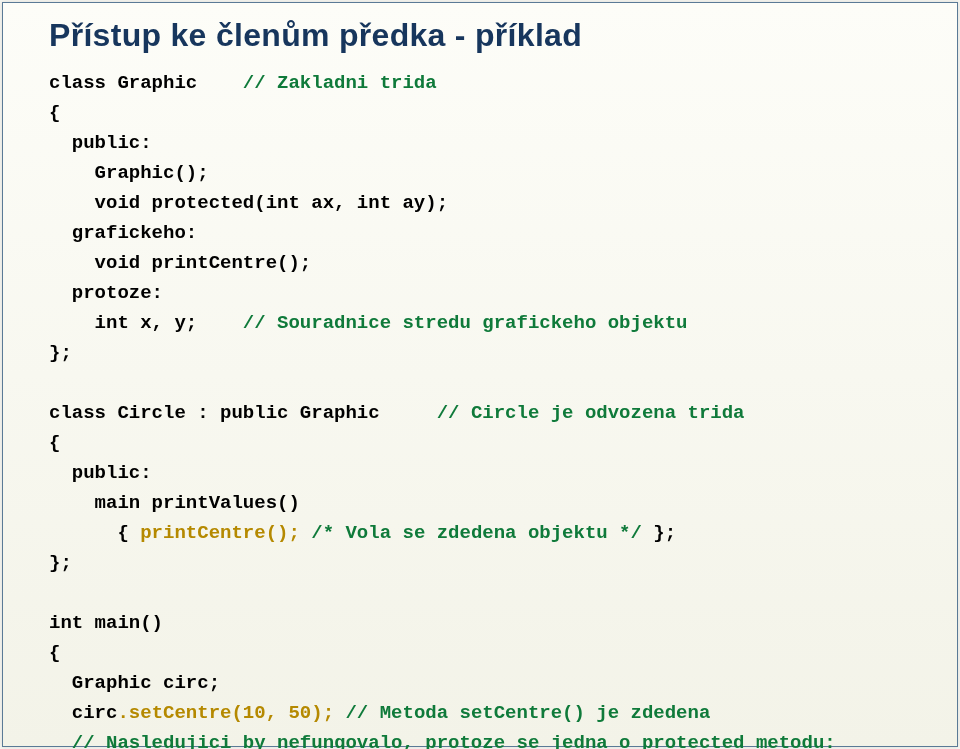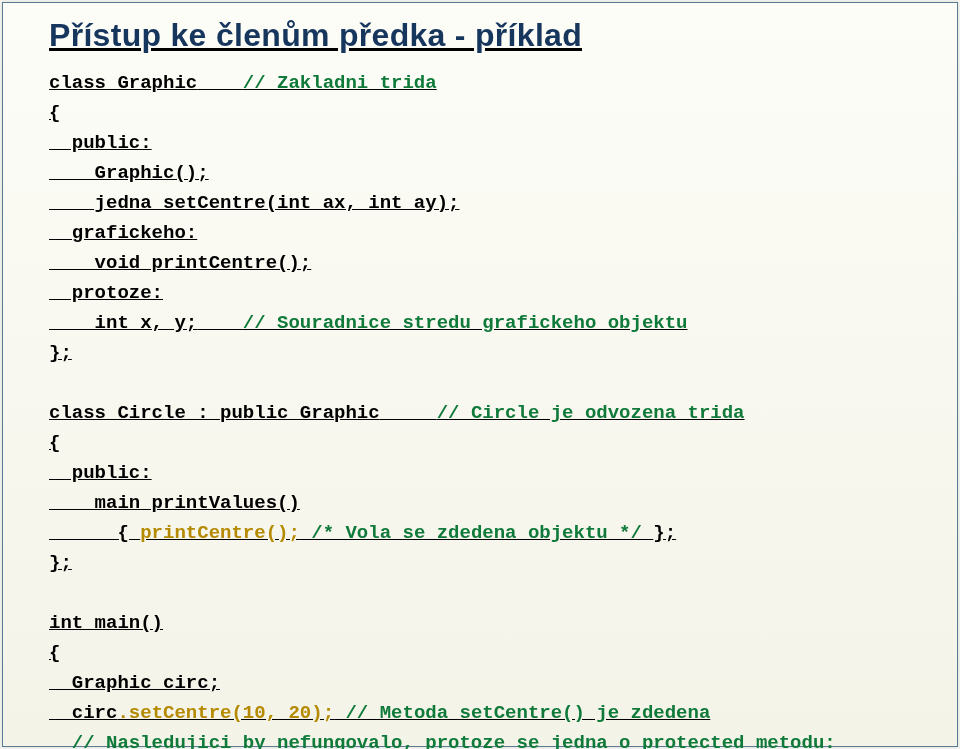--- a/index.html
+++ b/index.html
@@ -14,21 +14,20 @@
   .slide {
     width: 956px;
     height: 745px;
     margin: 2px;
     background: linear-gradient(to bottom, #fdfdf8 0%, #f3f3e8 100%);
     border: 1px solid #5a7a96;
     box-shadow: 0 0 4px rgba(0,0,0,0.1);
     box-sizing: border-box;
     padding: 14px 32px 18px 46px;
     position: relative;
-    text-decoration: underline;
   }
   .title {
     font-size: 32px;
     font-weight: bold;
     color: #17365d;
     margin: 0 0 14px 0;
     font-family: "Verdana", "Segoe UI", Arial, sans-serif;
     letter-spacing: 0.3px;
   }
   .code-block {
@@ -46,35 +45,35 @@
 </head>
 <body>
 
 <div class="slide">
   <h1 class="title">Přístup ke členům předka - příklad</h1>
 
   <div class="code-block"><span>class Graphic</span>    <span class="c">// Zakladni trida</span>
 <span>{</span>
 <span>  public:</span>
 <span>    Graphic();</span>
-<span>    jedna setCentre(int ax, int ay);</span>
+<span>    void protected(int ax, int ay);</span>
 <span>  grafickeho:</span>
 <span>    void printCentre();</span>
 <span>  protoze:</span>
 <span>    int x, y;</span>    <span class="c">// Souradnice stredu grafickeho objektu</span>
 <span>};</span>
 
 <span>class Circle : public Graphic</span>     <span class="c">// Circle je odvozena trida</span>
 <span>{</span>
 <span>  public:</span>
 <span>    main printValues()</span>
 <span>      { </span><span class="m1">printCentre();</span><span class="c"> /* Vola se zdedena objektu */ </span><span>};</span>
 <span>};</span>
 
 <span>int main()</span>
 <span>{</span>
 <span>  Graphic circ;</span>
-<span>  circ</span><span class="m2">.setCentre(10, 20);</span><span class="c"> // Metoda setCentre() je zdedena</span>
+<span>  circ</span><span class="m2">.setCentre(10, 50);</span><span class="c"> // Metoda setCentre() je zdedena</span>
 <span class="c">  // Nasledujici by nefungovalo, protoze se jedna o protected metodu:</span>
 
 
 </div>
 </div>
 
 </body></html>

